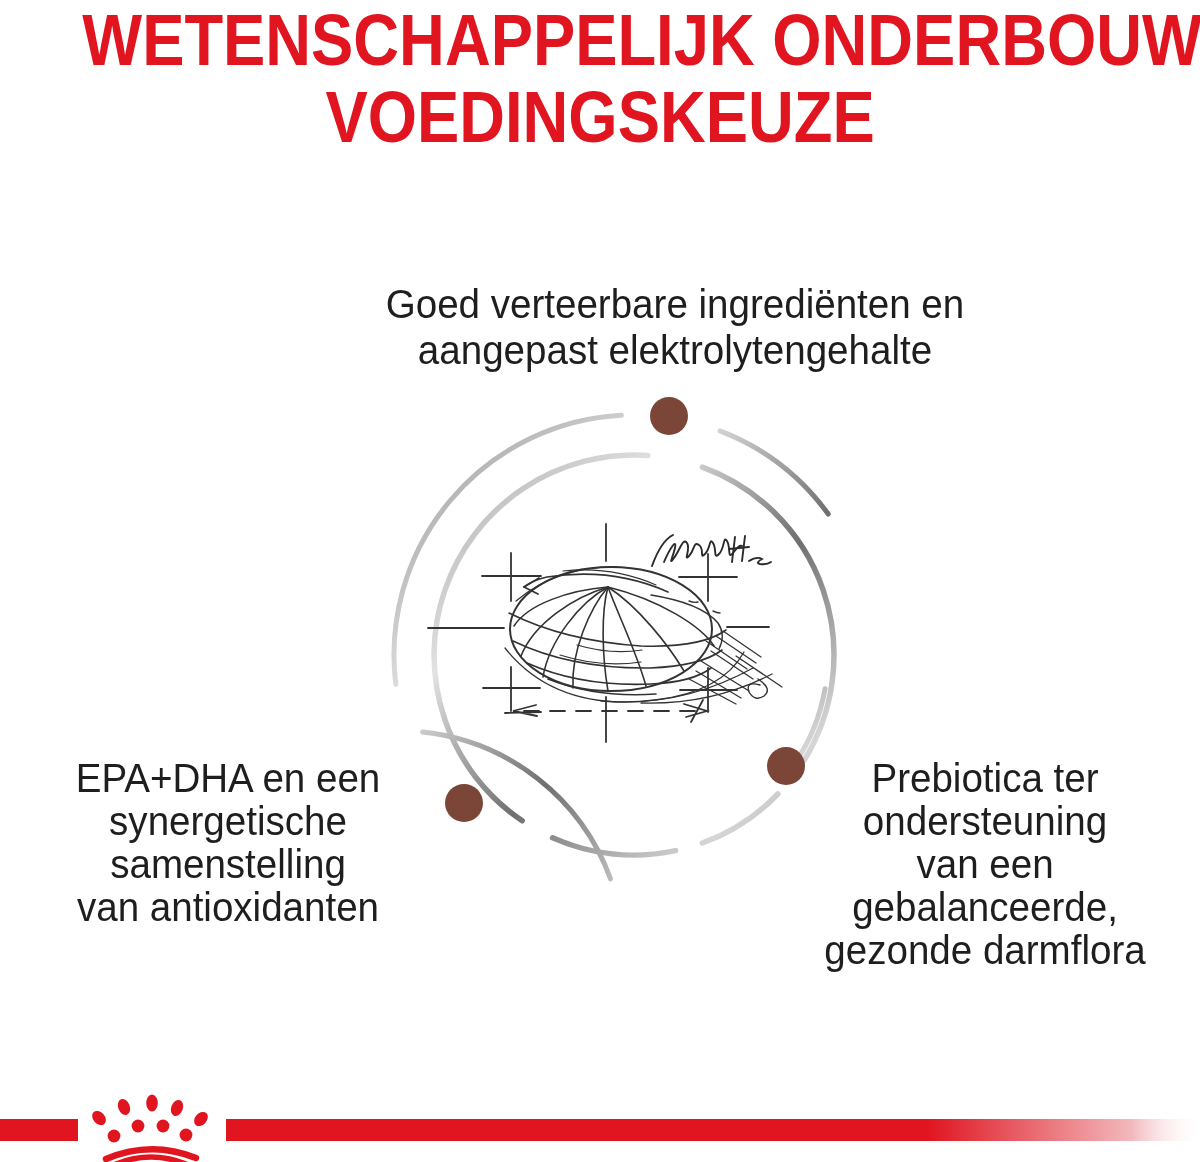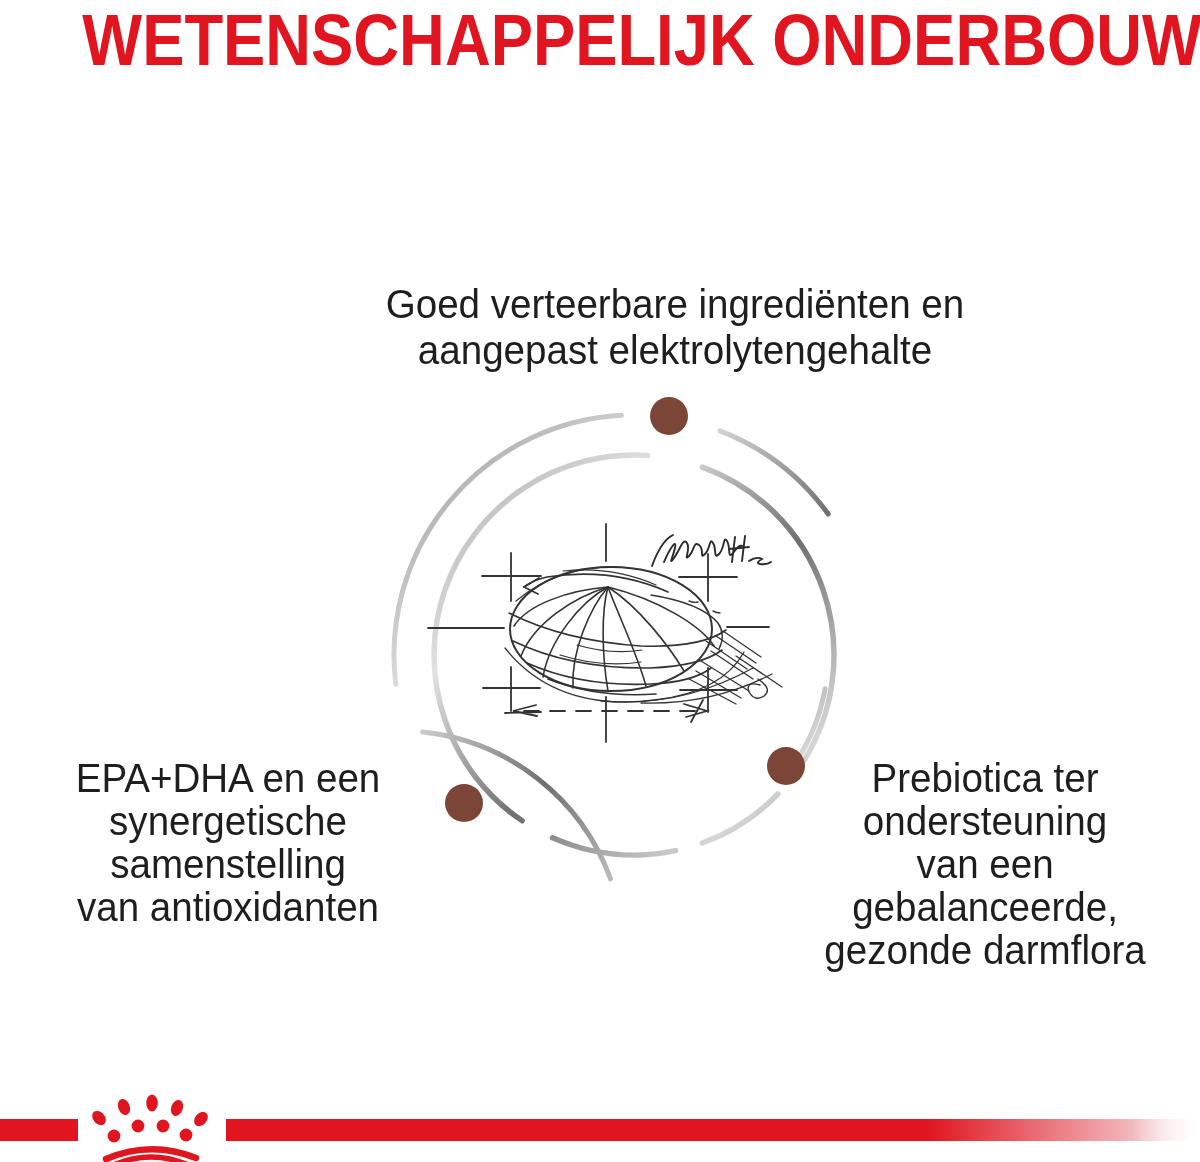--- a/index.html
+++ b/index.html
@@ -45,20 +45,21 @@
   .callout-left{top:757px;left:28px;width:400px;}
   .callout-right{top:757px;left:785px;width:400px;}
   .diagram-svg{position:absolute;left:0;top:0;}
   .footer-svg{position:absolute;left:0;top:1070px;}
 </style>
 </head>
 <body>
 
 <header class="title">
   <div><span class="condense">WETENSCHAPPELIJK ONDERBOUWDE</span></div>
+  <div><span class="condense">VOEDINGSKEUZE</span></div>
 </header>
 
 <div class="callout callout-top">
   <div class="line">Goed verteerbare ingrediënten en</div>
   <div class="line">aangepast elektrolytengehalte</div>
 </div>
 
 <div class="callout callout-left">
   <div class="line">EPA+DHA en een</div>
   <div class="line">synergetische</div>

